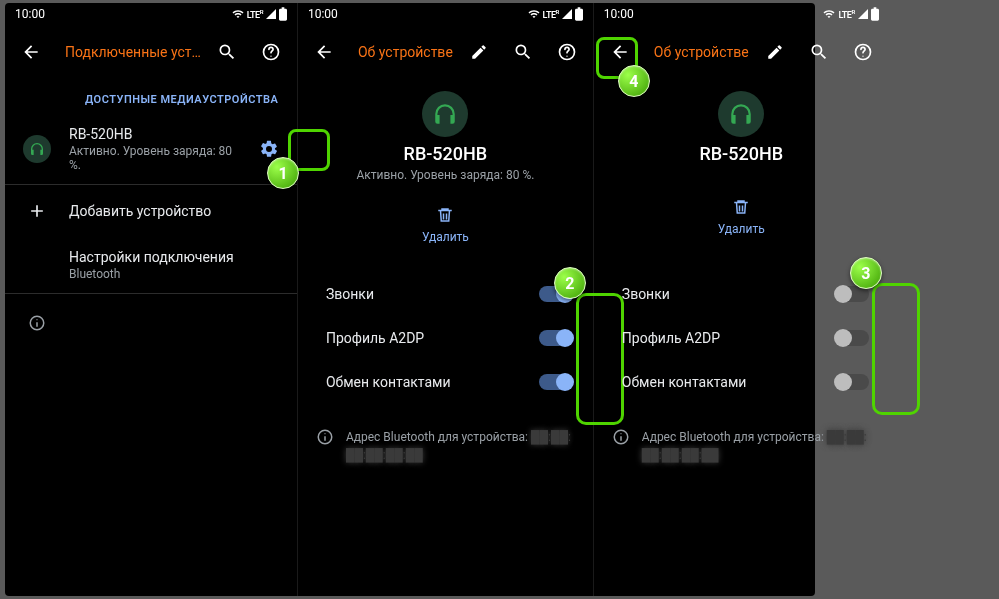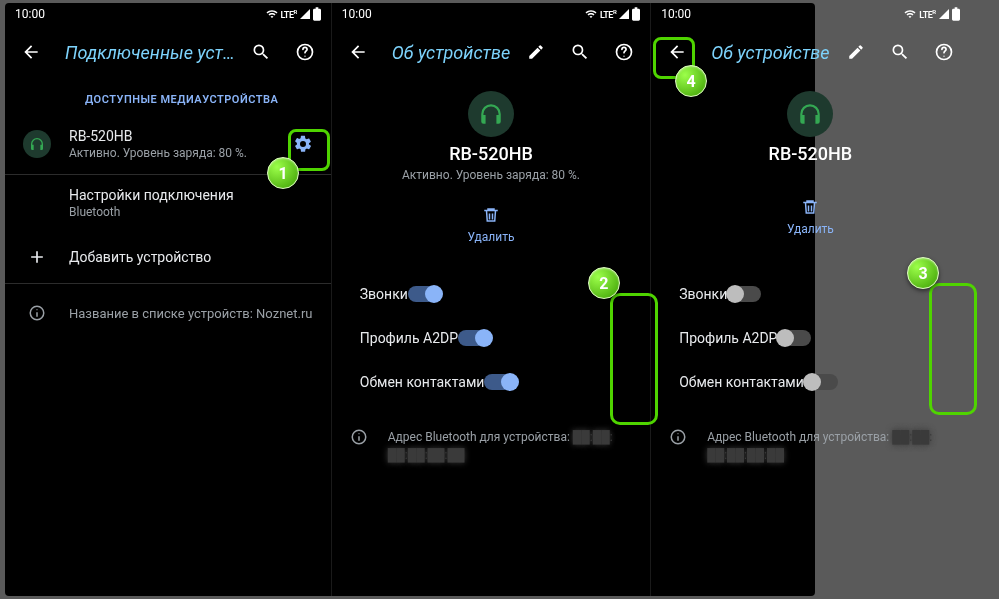--- a/index.html
+++ b/index.html
@@ -6,46 +6,46 @@
   body { background:#5a5a5a; width:999px; height:599px; overflow:hidden; position:relative; }
   .canvas { background:#000; width:810px; height:593px; position:absolute; top:3px; left:5px; border-radius:4px; display:flex; }
   .pane { width:330px; height:593px; position:relative; color:#e0e0e0; border-right:1px solid #1a1a1a; }
   .pane:last-child{border-right:none;}
   .status-bar { height:22px; display:flex; align-items:center; justify-content:space-between; padding:0 10px; font-size:12px; color:#fff;}
   .status-right{display:flex; align-items:center; gap:2px;}
   .lte{font-size:9px; font-weight:600; letter-spacing:-0.5px;}
   .lte sup{font-size:6px;}
   svg{display:block;}
   .header{height:54px; display:flex; align-items:center; padding:0 8px; gap:8px;}
-  .header .title{flex:1; font-size:18px; color:#7dd3fc; font-weight:400; white-space:nowrap; overflow:hidden; text-overflow:ellipsis; padding-left:8px;font-style:italic;}
+  .header .title{flex:1; font-size:14px; color:#f97316; font-weight:400; white-space:nowrap; overflow:hidden; text-overflow:ellipsis; padding-left:8px;}
   .iconbtn{width:36px; height:36px; display:flex; align-items:center; justify-content:center; border-radius:18px; cursor:pointer;}
   .section-label{font-size:11px; color:#8ab4f8; letter-spacing:0.5px; font-weight:600; padding:14px 0 8px 80px; text-transform:uppercase;}
   .row{display:flex; align-items:center; padding:12px 6px 12px 0; min-height:52px;}
   .row .leading{width:64px; display:flex; align-items:center; justify-content:center;}
   .row .body{flex:1;}
   .row .ptitle{font-size:14px; color:#e8eaed;}
   .row .psub{font-size:12px; color:#9aa0a6; margin-top:2px;}
   .trailing{width:44px; display:flex; align-items:center; justify-content:center;}
   .divider{height:1px; background:#2c2c2c; margin-left:64px;}
   .hp-circle{width:28px; height:28px; border-radius:14px; background:#1e3a2e; display:flex; align-items:center; justify-content:center;}
   .big-hp{width:46px; height:46px; border-radius:23px; background:#1e3a2e; display:flex; align-items:center; justify-content:center; margin:12px auto 6px;}
   .dev-name{text-align:center; font-size:18px; color:#fff; font-weight:500;}
   .dev-sub{text-align:center; font-size:12px; color:#9aa0a6; margin-top:4px;}
   .actions{display:flex; margin-top:24px; padding:0 16px;}
   .action{flex:1; display:flex; flex-direction:column; align-items:center; gap:6px; color:#8ab4f8; font-size:12px; cursor:pointer;}
   .toggles{margin-top:28px;}
-  .trow{display:flex; align-items:center; padding:10px 20px 10px 28px; min-height:44px;}
+  .trow{display:flex; align-items:center; justify-content:space-between; padding:10px 20px 10px 28px; min-height:44px;}
   .trow .tlabel{font-size:14px; color:#e8eaed;}
   .switch{width:34px; height:16px; border-radius:8px; position:relative;}
   .switch .knob{width:18px; height:18px; border-radius:9px; position:absolute; top:-1px;}
   .switch.on{background:#3d5a8a;}
   .switch.on .knob{background:#8ab4f8; right:-1px;}
   .switch.off{background:#4a4a4a;}
   .switch.off .knob{background:#bdbdbd; left:-1px;}
-  .footer{display:flex; align-items:flex-start; gap:20px; padding:24px 16px 0 18px;}
+  .footer{display:flex; align-items:flex-start; gap:12px; padding:24px 16px 0 18px;}
   .footer .ftxt{font-size:12px; color:#9aa0a6; line-height:1.5;}
   .blur{color:#3a3a3a; text-shadow:0 0 6px #3a3a3a;}
   
   .callout{position:absolute; width:32px; height:32px; border-radius:16px; background:radial-gradient(circle at 30% 30%, #9cff4a, #3a9c00); border:1px solid #dfffc0; display:flex; align-items:center; justify-content:center; color:#fff; font-weight:700; font-size:16px; box-shadow:0 2px 4px rgba(0,0,0,0.5), inset 0 1px 2px rgba(255,255,255,0.4);}
   .hl{position:absolute; border:3px solid #4fd400; border-radius:8px; pointer-events:none;}
   .hl.tall{border-radius:10px;}
   .info-txt{font-size:13px; color:#9aa0a6;}
 </style>
 </head>
 <body>
@@ -107,49 +107,46 @@
       <div class="iconbtn" style="position:relative;z-index:1;">
         <svg width="20" height="20" viewBox="0 0 24 24" fill="#8ab4f8">
               <path d="M19.14 12.94c.04-.3.06-.61.06-.94 0-.32-.02-.64-.07-.94l2.03-1.58a.5.5 0 00.12-.64l-1.92-3.32a.5.5 0 00-.61-.22l-2.39.96a7.03 7.03 0 00-1.62-.94l-.36-2.54A.5.5 0 0014 2h-4a.5.5 0 00-.49.42l-.36 2.54c-.59.24-1.13.56-1.62.94l-2.39-.96a.5.5 0 00-.61.22L2.61 8.48a.5.5 0 00.12.64l2.03 1.58c-.05.3-.07.62-.07.94 0 .33.02.64.06.94l-2.03 1.58a.5.5 0 00-.12.64l1.92 3.32c.14.24.43.34.68.22l2.39-.96c.49.38 1.03.7 1.62.94l.36 2.54c.04.25.25.42.5.42h4c.25 0 .46-.17.49-.42l.36-2.54c.59-.24 1.13-.56 1.62-.94l2.39.96c.25.12.54.02.68-.22l1.92-3.32a.5.5 0 00-.12-.64l-2.03-1.58zM12 15.6A3.6 3.6 0 1112 8.4a3.6 3.6 0 010 7.2z"></path>
             </svg>
       </div>
     </div>
   </div>
   <div class="divider" style="margin-left:0;"></div>
 
   <div class="row">
+    <div class="leading">
+      <svg width="20" height="20" viewBox="0 0 24 24" fill="#e8eaed">
+            <path d="M19 13h-6v6h-2v-6H5v-2h6V5h2v6h6v2z"></path>
+          </svg>
+    </div>
+    <div class="body">
+      <div class="ptitle">Добавить устройство</div>
+    </div>
+  </div>
+
+  <div class="row">
     <div class="leading"></div>
     <div class="body">
       <div class="ptitle">Настройки подключения</div>
       <div class="psub">Bluetooth</div>
-    </div>
-  </div>
-
-  <div class="row">
-    <div class="leading">
-      <svg width="20" height="20" viewBox="0 0 24 24" fill="#e8eaed">
-            <path d="M19 13h-6v6h-2v-6H5v-2h6V5h2v6h6v2z"></path>
-          </svg>
-    </div>
-    <div class="body">
-      <div class="ptitle">Добавить устройство</div>
     </div>
   </div>
   <div class="divider" style="margin-left:0;"></div>
 
   <div class="row" style="padding-top:18px;">
     <div class="leading">
       <svg width="18" height="18" viewBox="0 0 24 24" fill="none" stroke="#9aa0a6" stroke-width="2">
             <circle cx="12" cy="12" r="9"></circle>
             <line x1="12" y1="11" x2="12" y2="17"></line>
             <circle cx="12" cy="7.5" r="0.8" fill="#9aa0a6" stroke="none"></circle>
           </svg>
-    </div>
-    <div class="body">
-      <div class="info-txt">Название в списке устройств: Noznet.ru</div>
     </div>
   </div>
 
   <div class="hl" style="top:126px; left:283px; width:42px; height:42px;"></div>
   <div class="callout" style="top:154px; left:262px;">1</div>
 </div>
 
 <div class="pane">
   <div class="status-bar">
     <span>10:00</span>

